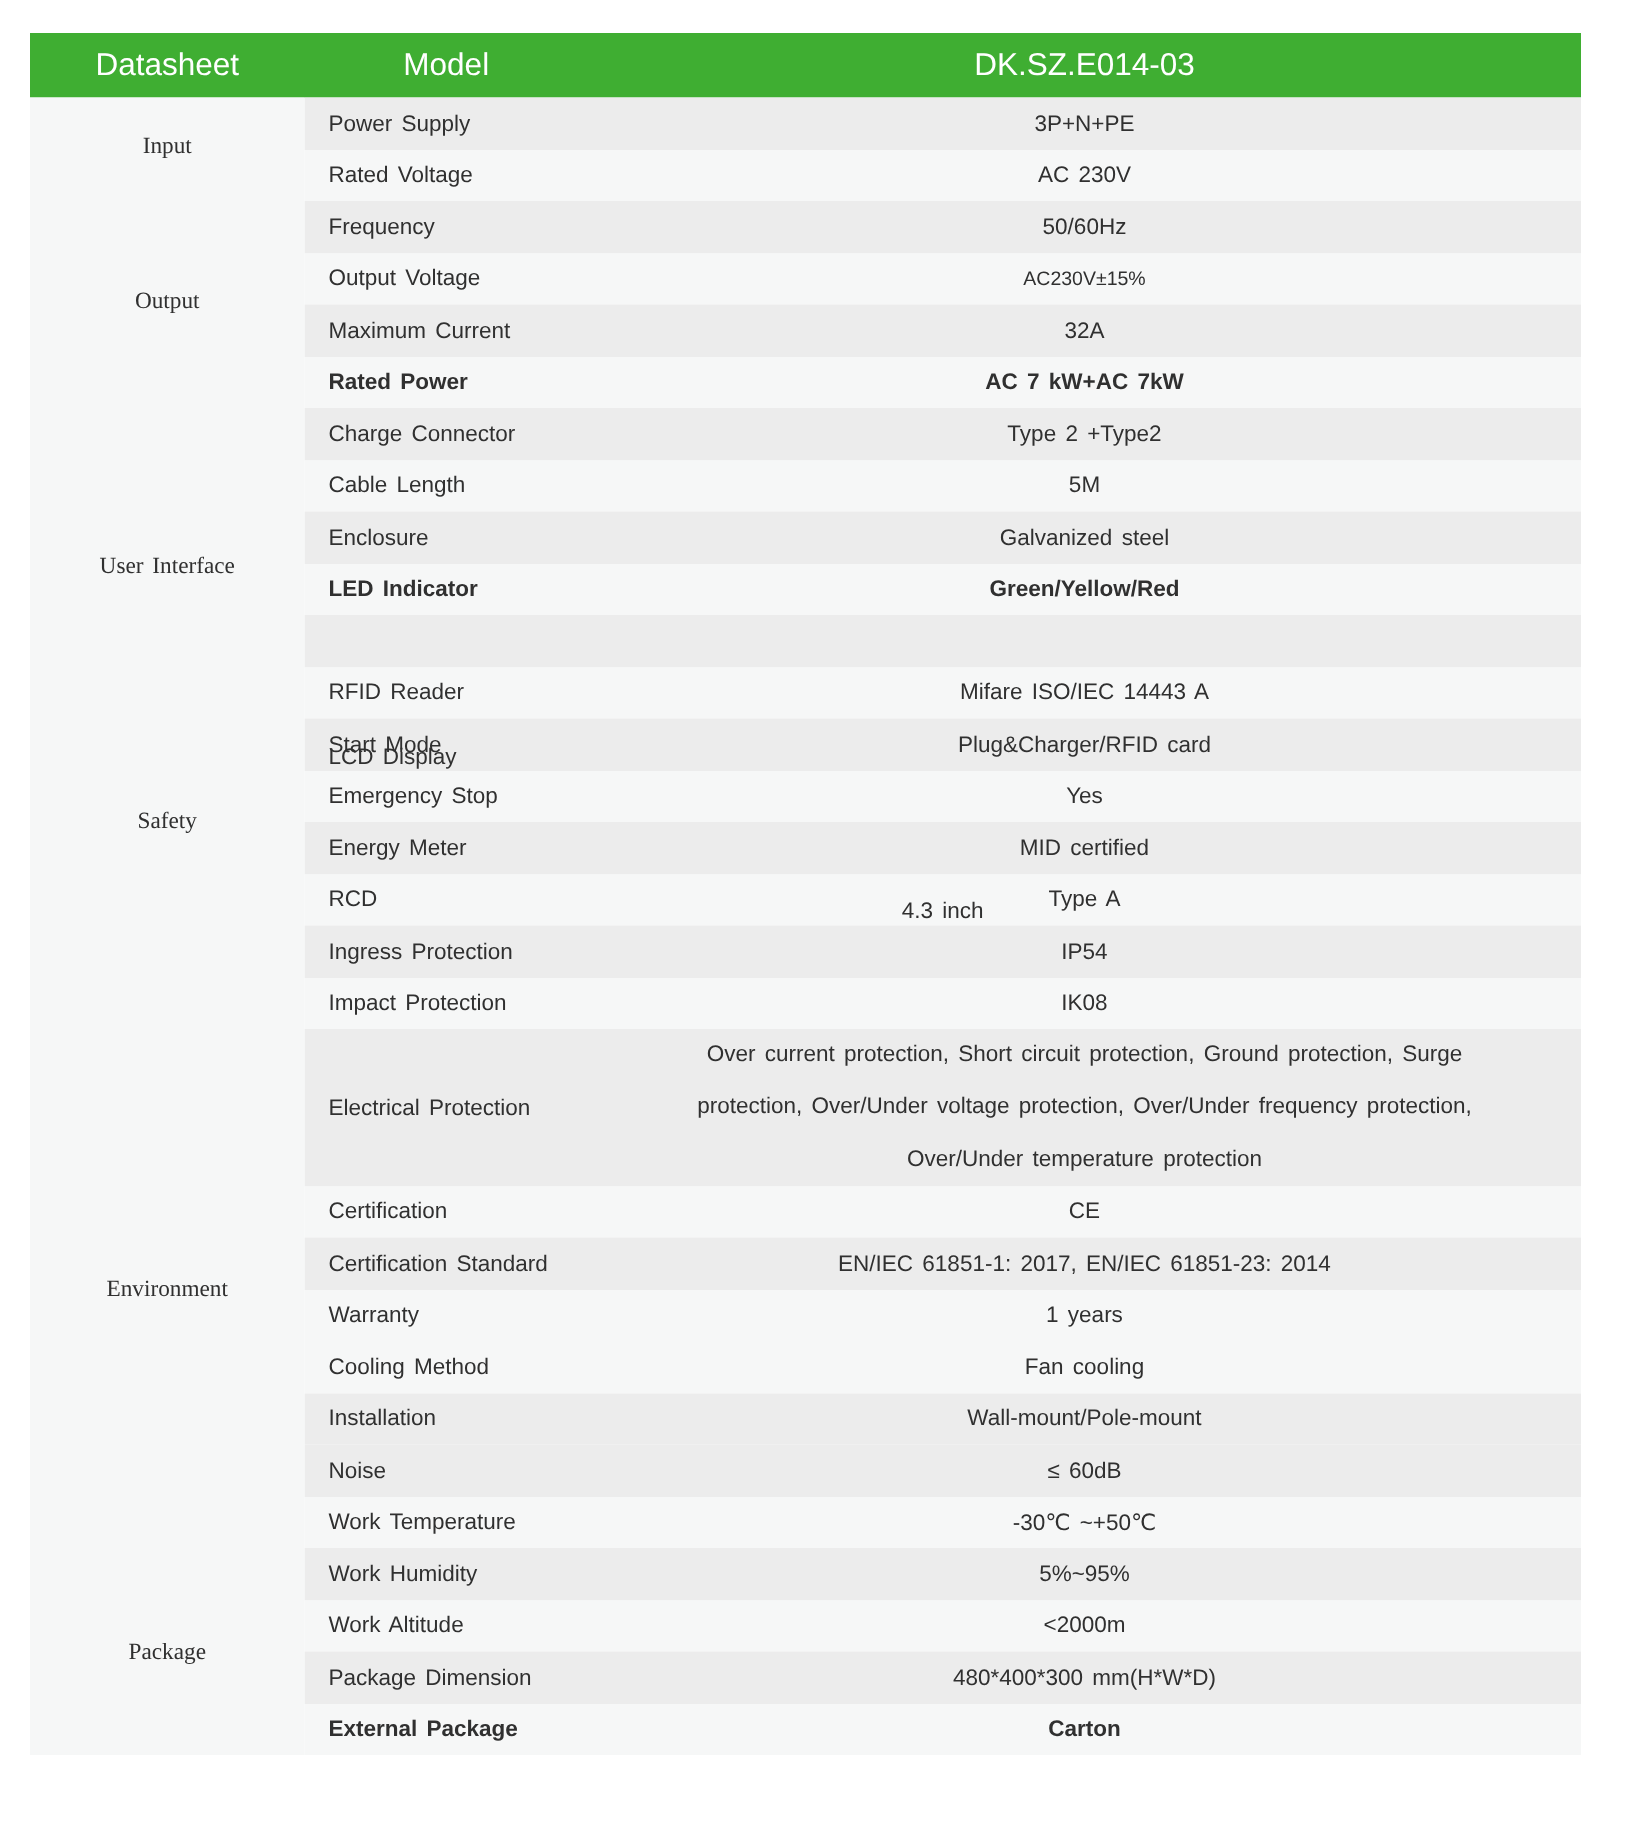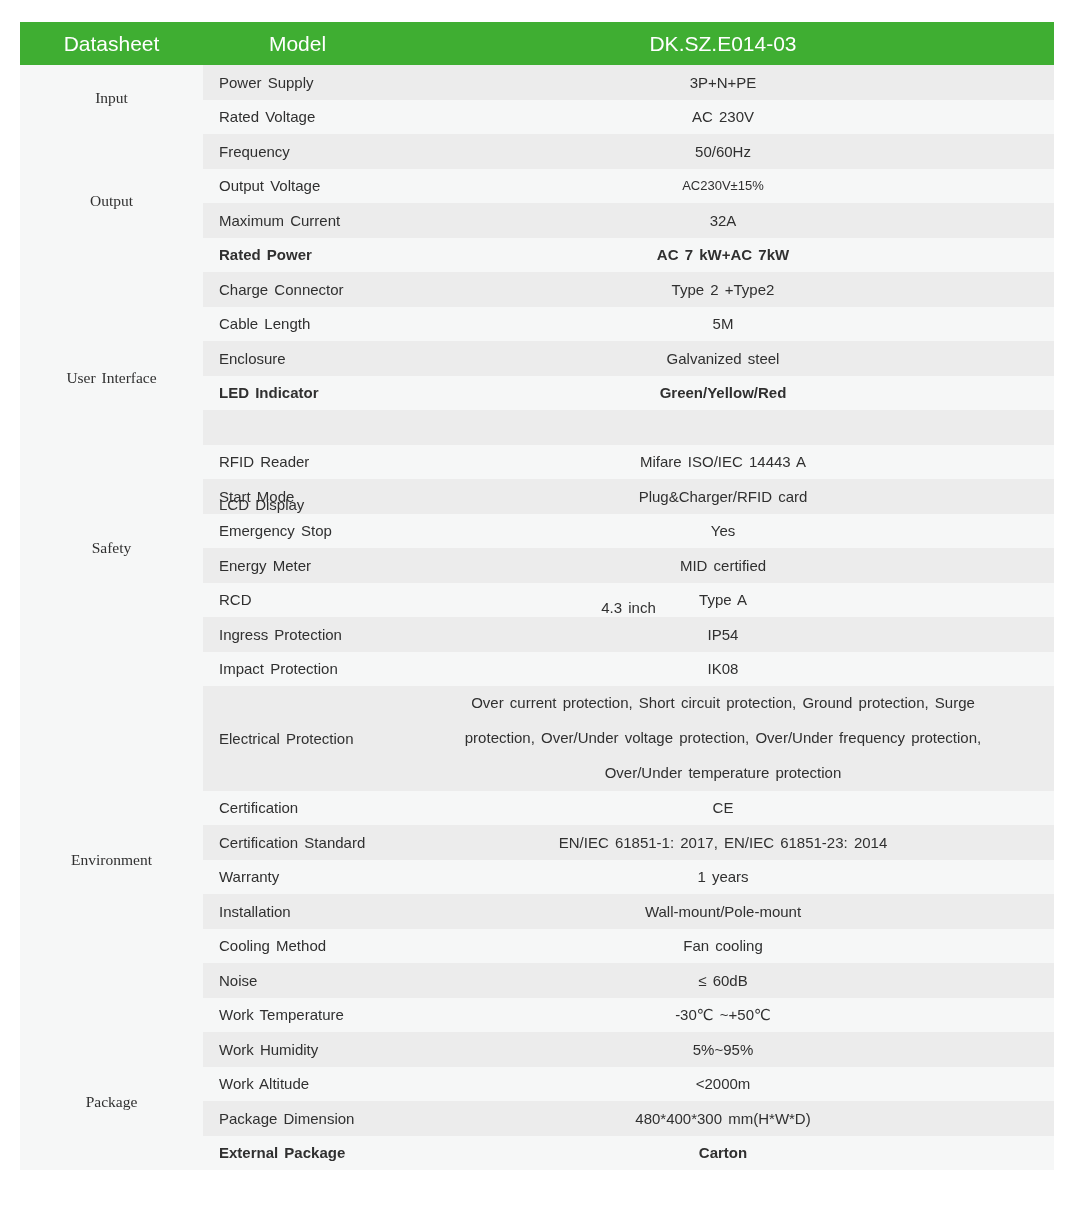--- a/index.html
+++ b/index.html
@@ -161,27 +161,27 @@
           <div class="val">CE</div>
         </div>
         <div class="row shaded" style="height: 34.5px;">
           <div class="prop">Certification Standard</div>
           <div class="val">EN/IEC 61851-1: 2017, EN/IEC 61851-23: 2014</div>
         </div>
         <div class="row light" style="height: 34.5px;">
           <div class="prop">Warranty</div>
           <div class="val">1 years</div>
         </div>
+        <div class="row light" style="height: 34.5px;">
+          <div class="prop">Cooling Method</div>
+          <div class="val">Fan cooling</div>
+        </div>
         <div class="row shaded" style="height: 34.5px;">
           <div class="prop">Installation</div>
           <div class="val">Wall-mount/Pole-mount</div>
-        </div>
-        <div class="row light" style="height: 34.5px;">
-          <div class="prop">Cooling Method</div>
-          <div class="val">Fan cooling</div>
         </div>
         <div class="row shaded" style="height: 34.5px;">
           <div class="prop">Noise</div>
           <div class="val">≤ 60dB</div>
         </div>
         <div class="row light" style="height: 34.5px;">
           <div class="prop">Work Temperature</div>
           <div class="val">-30℃ ~+50℃</div>
         </div>
         <div class="row shaded" style="height: 34.5px;">

